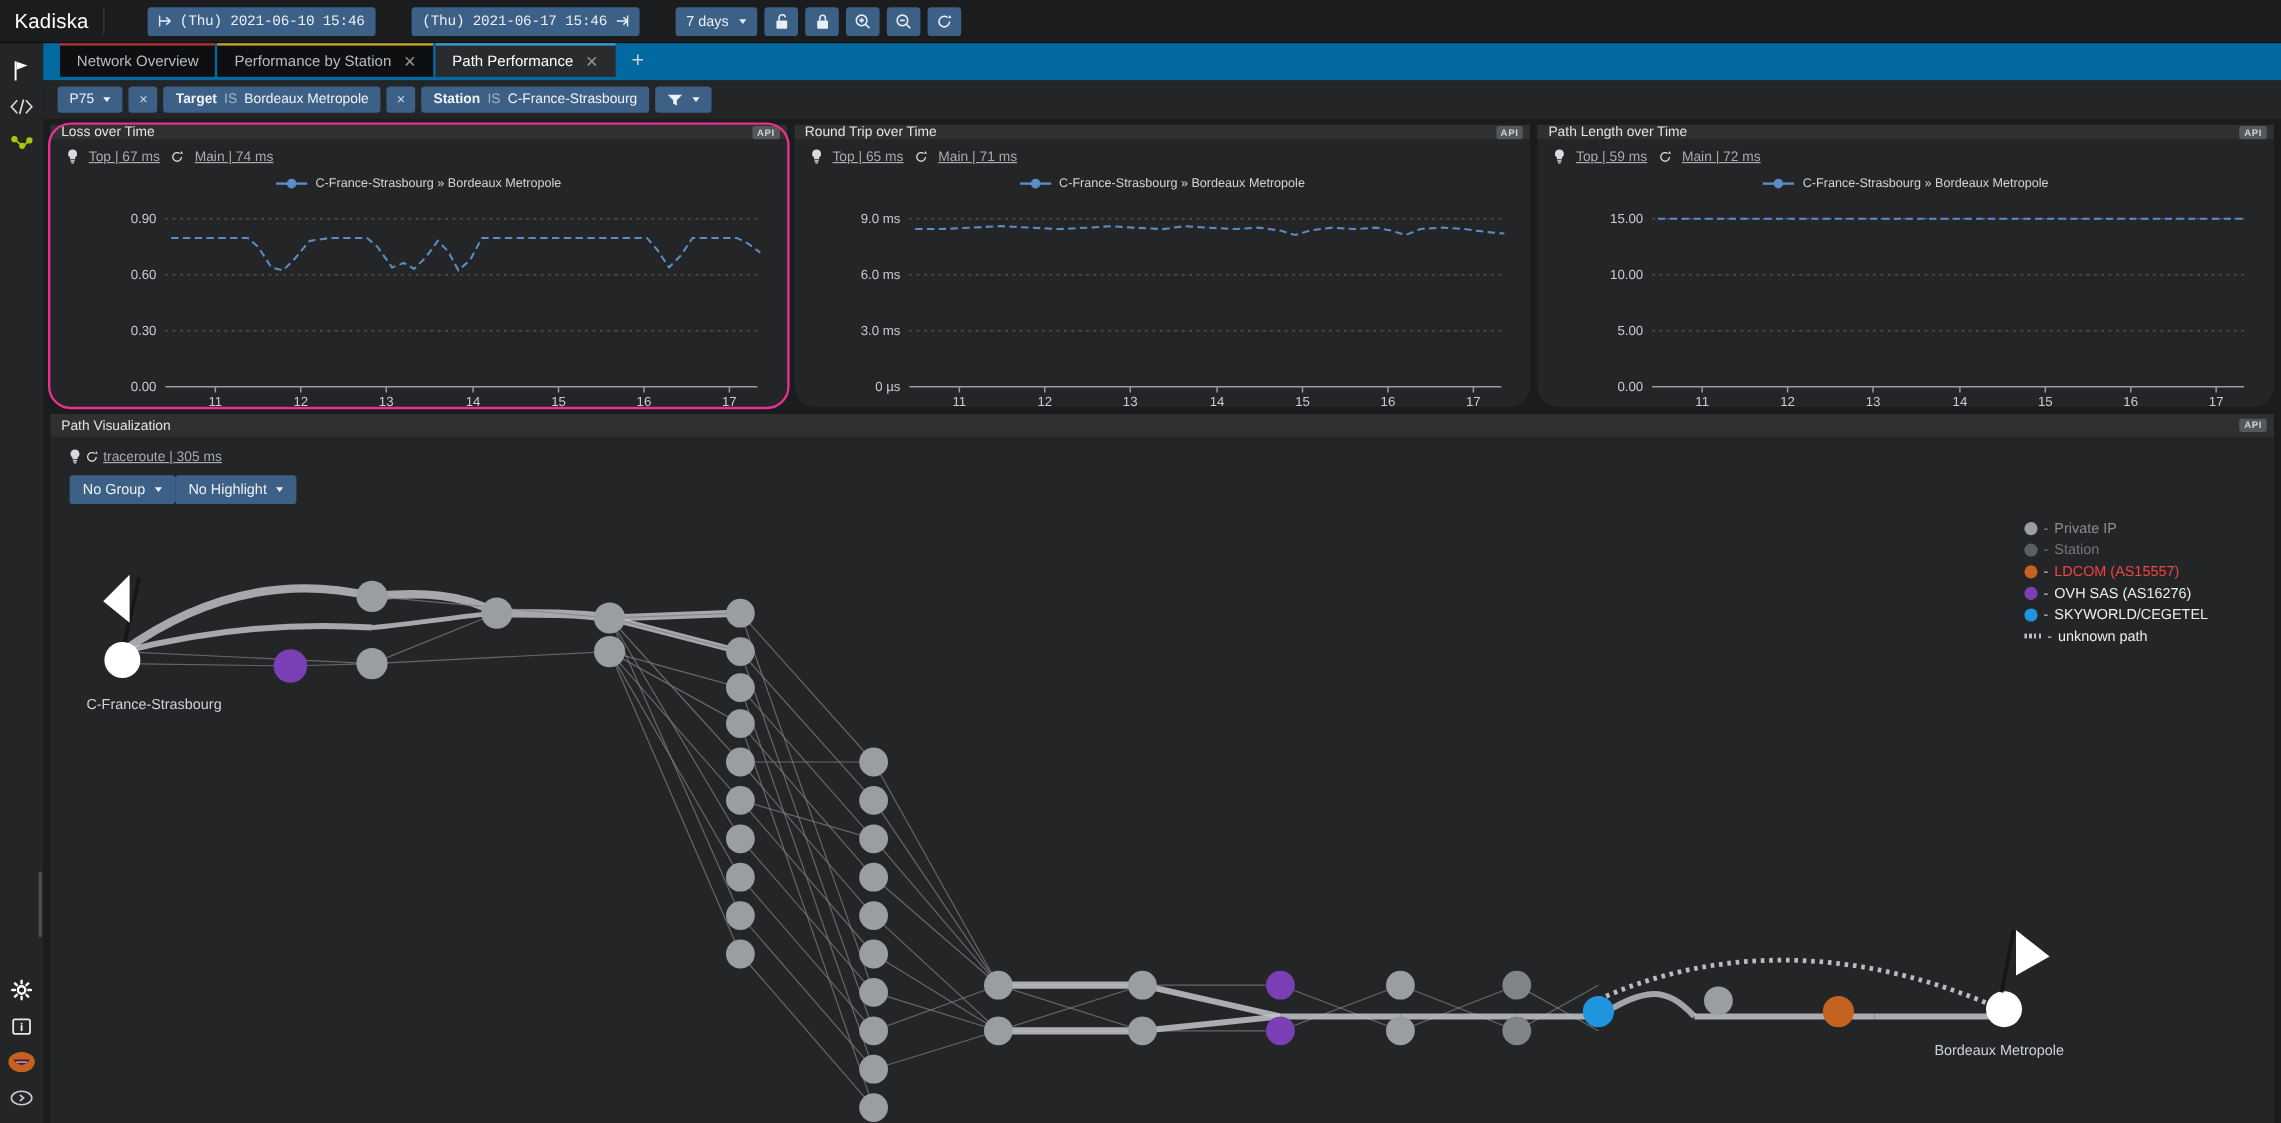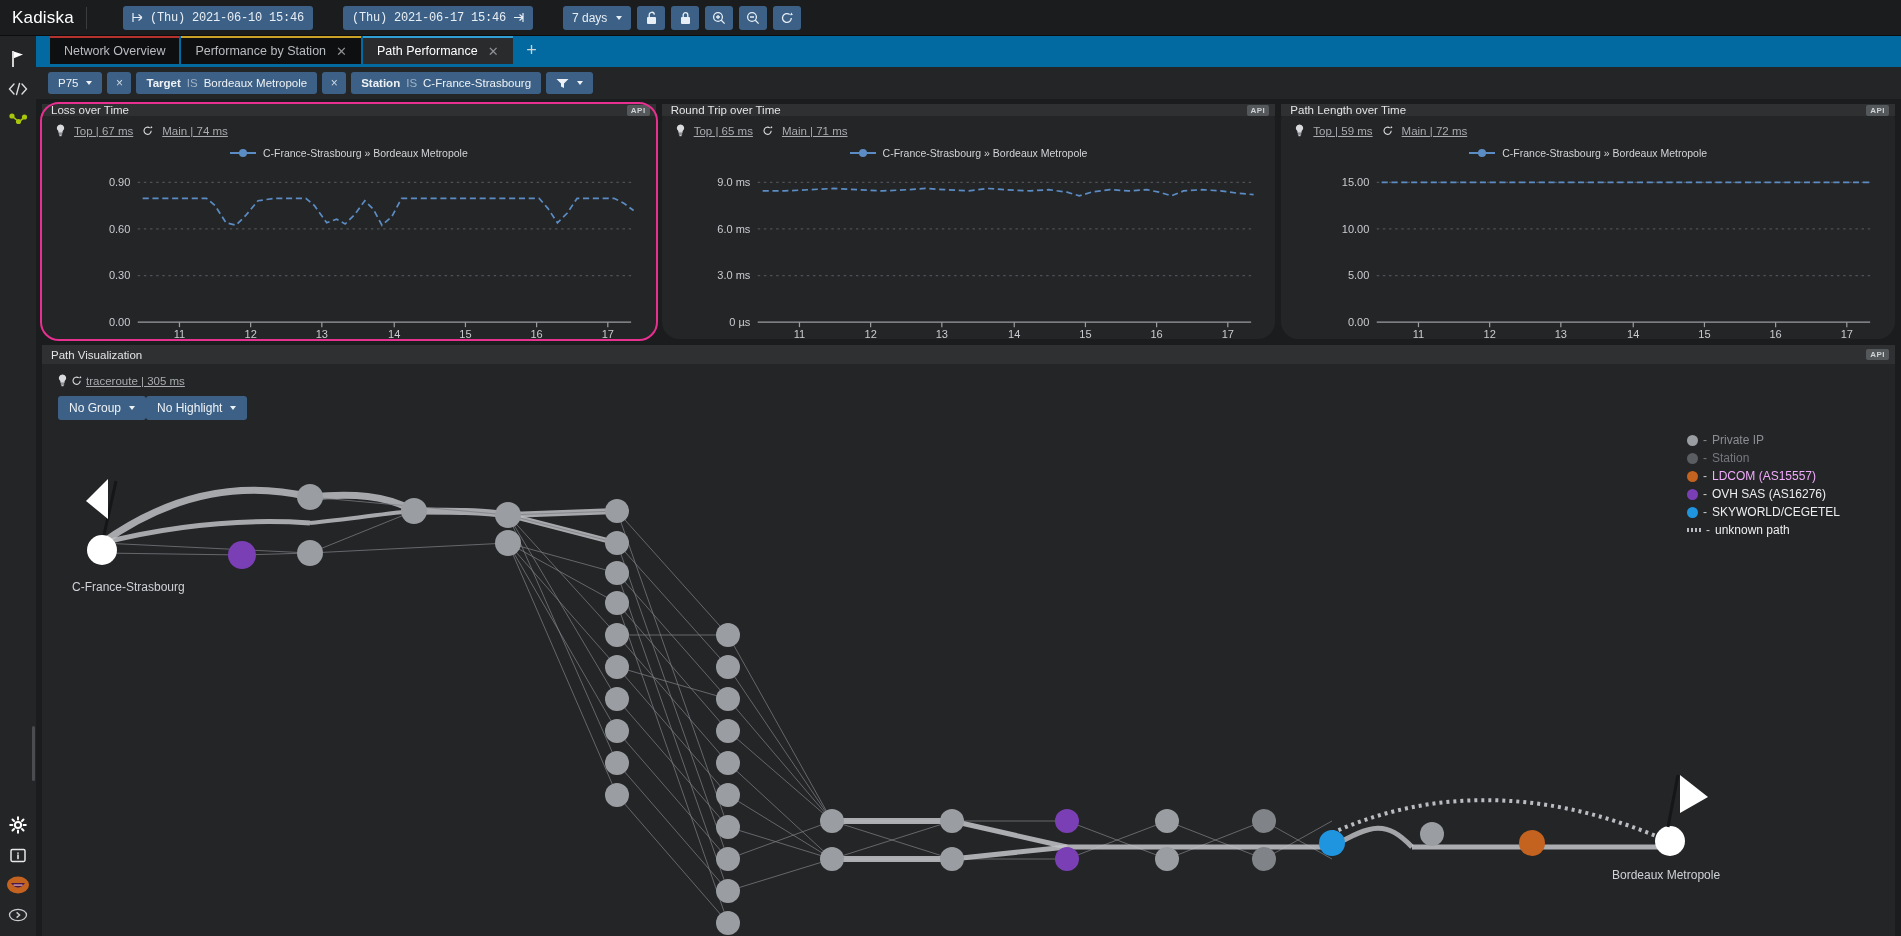--- a/index.html
+++ b/index.html
@@ -656,21 +656,21 @@
       <span style="color:#8a8d91">Private IP</span>
     </div>
     <div class="lrow">
       <span class="lg-dot" style="background:#5a5d61"></span>
       <span class="lg-sep" style="color:#75787c">-</span>
       <span style="color:#75787c">Station</span>
     </div>
     <div class="lrow">
       <span class="lg-dot" style="background:#c4621f"></span>
       <span class="lg-sep">-</span>
-      <span style="color:#f0abfc">LDCOM (AS15557)</span>
+      <span style="color:#ef4444">LDCOM (AS15557)</span>
     </div>
     <div class="lrow">
       <span class="lg-dot" style="background:#7b3fb5"></span>
       <span class="lg-sep">-</span>
       <span style="color:#eceef0">OVH SAS (AS16276)</span>
     </div>
     <div class="lrow">
       <span class="lg-dot" style="background:#1f95e0"></span>
       <span class="lg-sep">-</span>
       <span style="color:#eceef0">SKYWORLD/CEGETEL</span>

